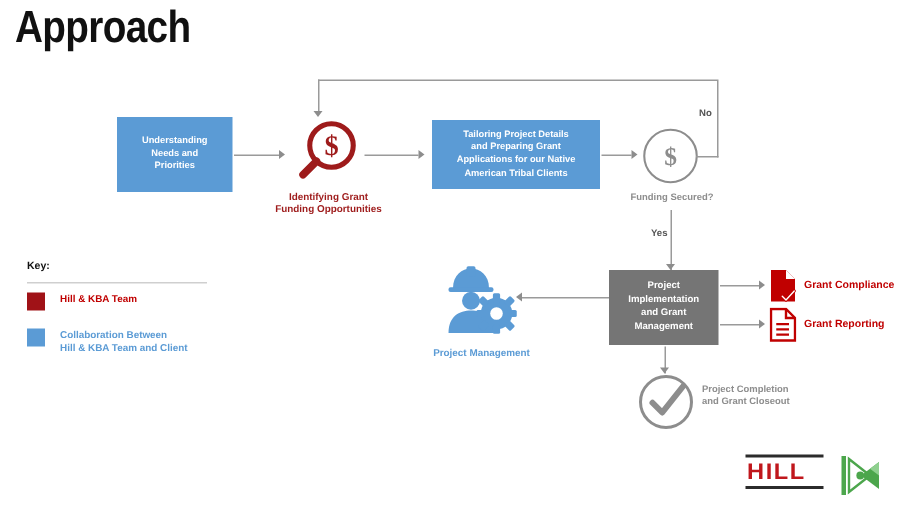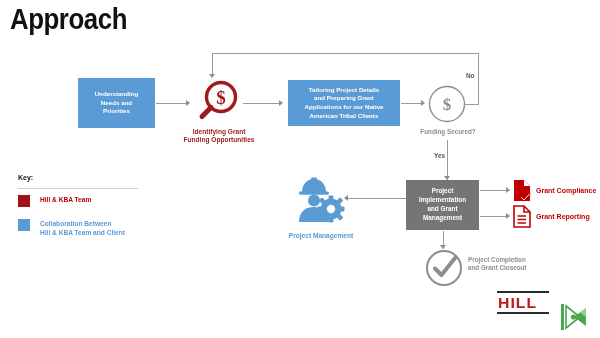--- a/index.html
+++ b/index.html
@@ -221,21 +221,21 @@
   </div>
 
   <div class="abs" style="left:18px;top:219px;width:150px;">
     <div class="abs key-sw" style="left:0;top:0;background:#5B9BD5;"></div>
     <div class="abs key-blue-txt" style="left:22px;top:1px;width:130px;">
       <div>Collaboration Between</div>
       <div>Hill &amp; KBA Team and Client</div>
     </div>
   </div>
 
-  <div class="abs" style="left:497px;top:291px;width:52px;height:26px;">
+  <div class="abs" style="left:497px;top:303px;width:52px;height:26px;">
     <div class="abs hill-bar" style="left:0;top:0;width:52px;"></div>
     <div class="abs" id="hill-word" style="left:1px;top:4px;">HILL</div>
     <div class="abs hill-bar" style="left:0;top:21px;width:52px;"></div>
   </div>
 
   <div class="abs" style="left:560px;top:302px;width:28px;height:30px;">
     <svg width="28" height="30" viewBox="0 0 28 30">
       <rect x="1" y="2" width="3" height="26" fill="#4CA64C"></rect>
       <path d="M6 4 L20 15 L6 26 Z" fill="none" stroke="#4CA64C" stroke-width="1.6"></path>
       <path d="M26 6 L14 15 L26 24 Z" fill="#4CA64C"></path>

